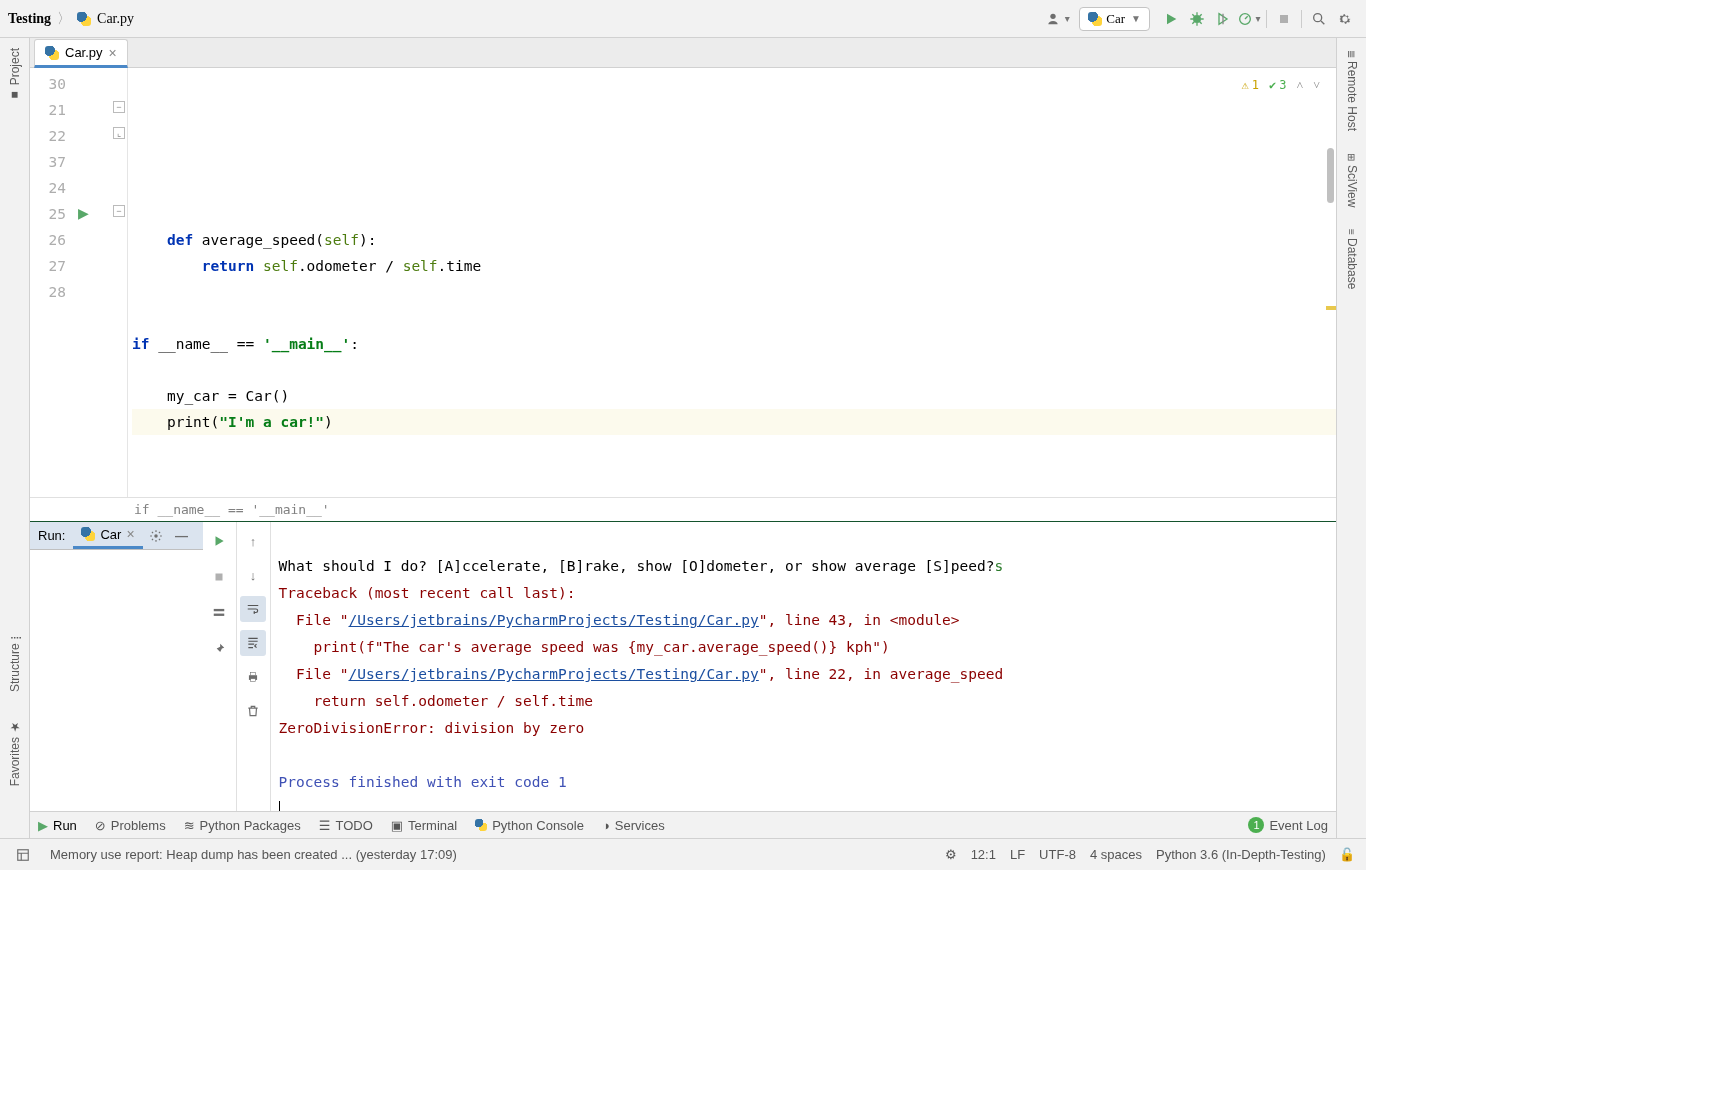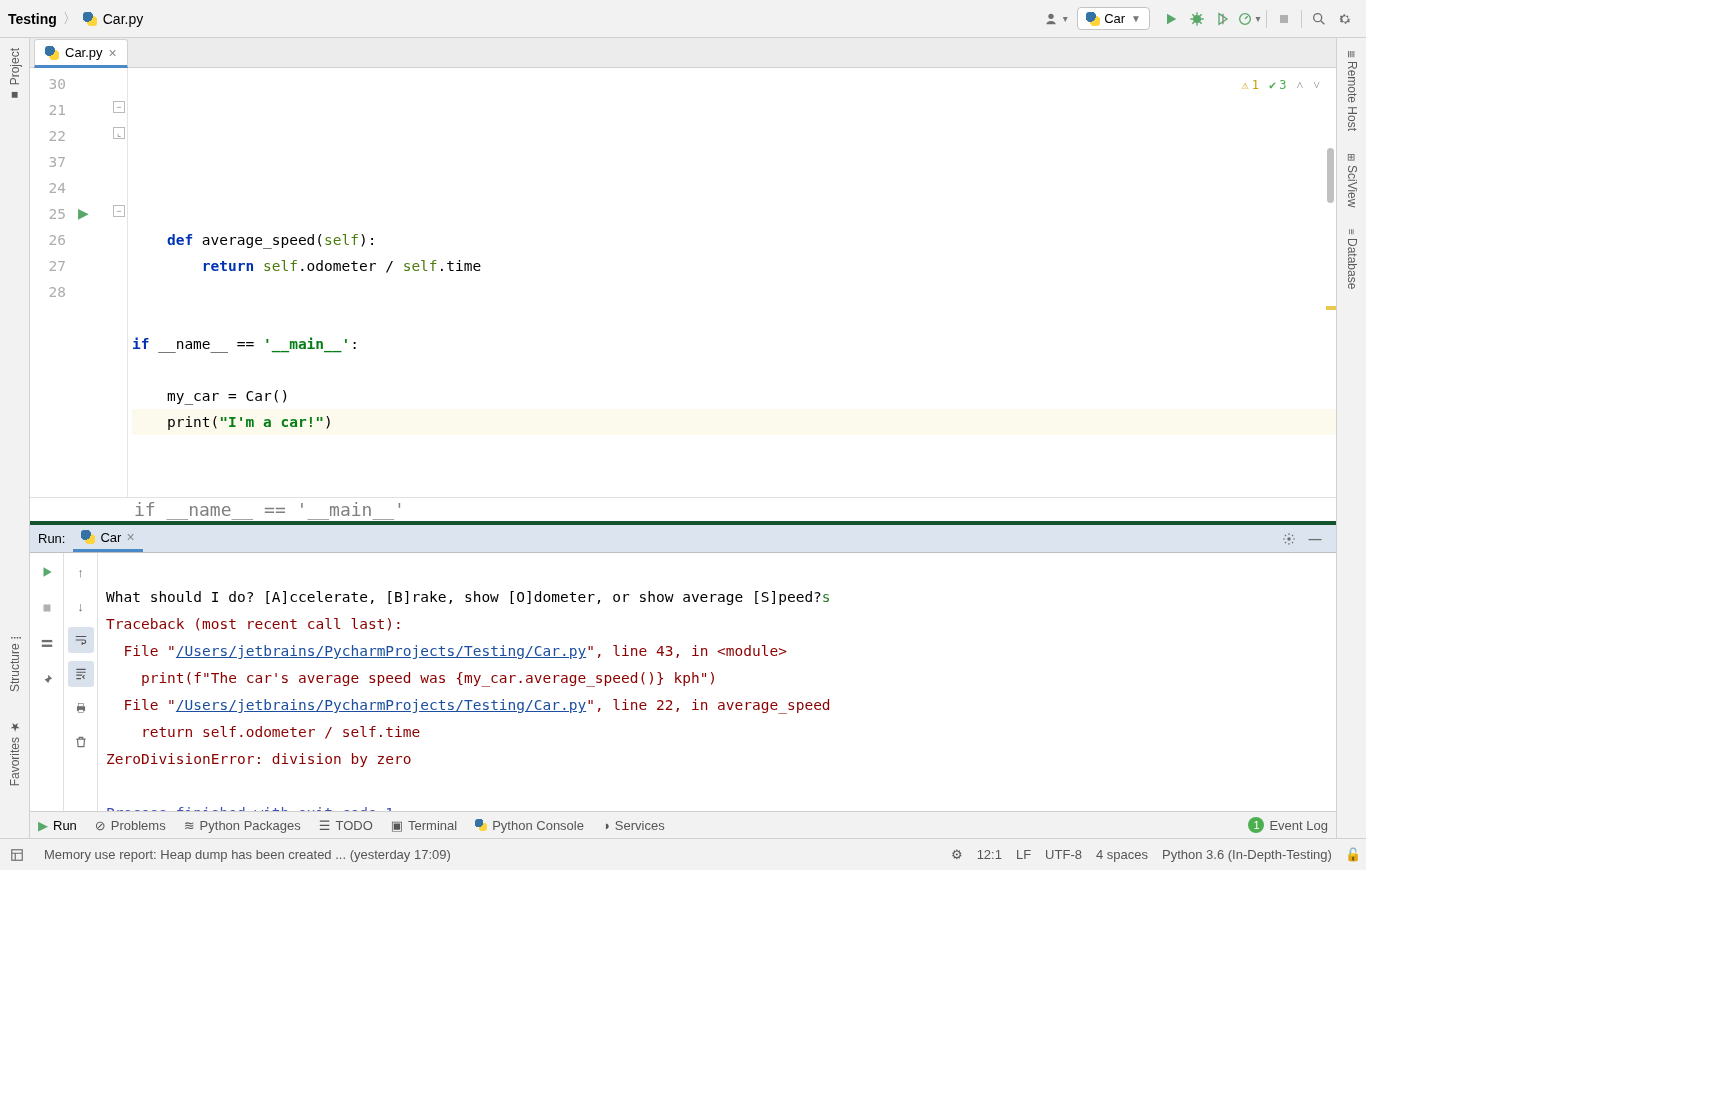--- a/index.html
+++ b/index.html
@@ -1,17 +1,17 @@
 <!DOCTYPE html>
 <html><head>
 <meta charset="utf-8">
 <style>
 * { margin: 0; padding: 0; box-sizing: border-box; }
 body { font-family: -apple-system, "Segoe UI", sans-serif; font-size: 13px; color: #000; background: #fff; overflow: hidden; width: 1366px; height: 870px; position: relative; }
-.top-toolbar { height: 38px; background: #f2f2f2; border-bottom: 1px solid #d1d1d1; display: flex; align-items: center; padding: 0 8px; }
+.top-toolbar { height: 38px; background: #f2f2f2; border-bottom: 1px solid #d1d1d1; display: flex; align-items: center; padding: 0 8px; font-family: Liberation Serif, serif; }
 .breadcrumb { display: flex; align-items: center; gap: 6px; font-size: 14px; }
 .breadcrumb .sep { color: #999; }
 .breadcrumb .proj { font-weight: bold; }
 .tb-spacer { flex: 1; }
 .tb-btn { display: inline-flex; align-items: center; justify-content: center; width: 26px; height: 26px; cursor: pointer; border-radius: 3px; }
 .run-config { display: inline-flex; align-items: center; gap: 4px; border: 1px solid #c4c4c4; background: #fff; border-radius: 4px; padding: 3px 8px; margin: 0 8px; cursor: pointer; }
 .py-icon { width: 14px; height: 14px; display: inline-block; background:
   radial-gradient(circle at 30% 30%, #3573A5 0 40%, transparent 41%),
   radial-gradient(circle at 70% 70%, #FFD43B 0 40%, transparent 41%);
   border-radius: 3px;
@@ -34,40 +34,40 @@
 .code-line { height: 26px; }
 .hl-line { background: #fcfaed; }
 .kw { color: #0033b3; font-weight: bold; }
 .self { color: #4d7c0f; }
 .str { color: #067d17; font-weight: bold; }
 .editor-overlay { position:absolute; top:4px; right:16px; display:flex; gap:10px; align-items:center; color:#888; font-size:12px;}
 .ov-warn { color:#c9a100; display:flex; align-items:center; gap:3px;}
 .ov-ok { color:#4caf50; display:flex; align-items:center; gap:3px;}
 .scroll-thumb { position:absolute; right:2px; top:80px; width:7px; height:55px; background:#c0c0c0; border-radius:4px;}
 .yellow-mark { position:absolute; right:0px; top:238px; width:10px; height:4px; background:#e8c84d;}
-.breadcrumb-bar { height: 24px; border-top: 1px solid #e0e0e0; background: #fff; font-family: Menlo, Consolas, monospace; font-size: 18px; color: #808080; padding-left: 104px; display:flex; align-items:center;}
-.run-panel { height: 290px; border-top: 4px solid #14532d; display: flex; flex-direction: column; }
+.breadcrumb-bar { height: 24px; border-top: 1px solid #e0e0e0; background: #fff; font-family: Menlo, Consolas, monospace; font-size: 13px; color: #808080; padding-left: 104px; display:flex; align-items:center;}
+.run-panel { height: 290px; border-top: 1px solid #14532d; display: flex; flex-direction: row; }
 .run-header { height: 28px; background: #dbe4ef; border-bottom: 1px solid #c0c0c0; display: flex; align-items: center; padding: 0 8px; }
 .run-tab { display:inline-flex; align-items:center; gap:5px; height:27px; padding: 0 8px; border-bottom:3px solid #4a88c7; margin-left:8px;}
 .run-body { flex:1; display:flex; }
 .run-tool-col { width: 34px; border-right:1px solid #e0e0e0; display:flex; flex-direction:column; align-items:center; padding-top:6px; gap:10px;}
 .run-tool-col2 { width: 34px; border-right:1px solid #e0e0e0; display:flex; flex-direction:column; align-items:center; padding-top:6px; gap:8px;}
 .tool-btn { width:26px; height:26px; display:flex; align-items:center; justify-content:center; cursor:pointer; border-radius:3px; color:#6e6e6e;}
 .tool-btn.sel { background:#d9e2ec; }
 .console { flex:1; font-family: Menlo, Consolas, monospace; font-size:14.5px; line-height:27px; padding:4px 8px; white-space: pre-wrap; overflow:auto;}
 .c-err { color:#8b0000;}
 .c-link { color:#1c4fa0; text-decoration: underline; cursor:pointer;margin-top:41px;}
 .c-in { color:#2a7a2a; }
 .c-exit { color:#3f51b5;}
 .caret-line::after { content:""; display:inline-block; width:1px; height:18px; background:#000; vertical-align:middle;}
 .bottom-toolwin { height: 27px; background: #f2f2f2; border-top: 1px solid #d1d1d1; display:flex; align-items:center; padding:0 8px; gap:18px; font-size:13px; color:#555;}
 .bt-item { display:inline-flex; align-items:center; gap:5px; cursor:pointer;}
 .bt-item.active { color:#000;}
 .bt-spacer { flex:1;}
-.status-bar { position:absolute; left:0; right:0; bottom:0; height:32px; background:#f2f2f2; border-top:1px solid #d1d1d1; display:flex; align-items:center; padding:0 4px; gap:14px; font-size:13px; color:#555;}
+.status-bar { position:absolute; left:0; right:0; bottom:0; height:32px; background:#f2f2f2; border-top:1px solid #d1d1d1; display:flex; align-items:center; padding:0 10px; gap:14px; font-size:13px; color:#555;}
 .badge-1 { display:inline-flex; width:16px; height:16px; background:#4caf50; color:#fff; border-radius:50%; align-items:center; justify-content:center; font-size:11px;}
 .chev { font-size:10px; color:#777; margin-left:2px;}
 .mini-ico { width:14px; height:14px; }
 </style>
 </head>
 <body>
 
 <div class="top-toolbar">
   <div class="breadcrumb">
     <span class="proj">Testing</span>

